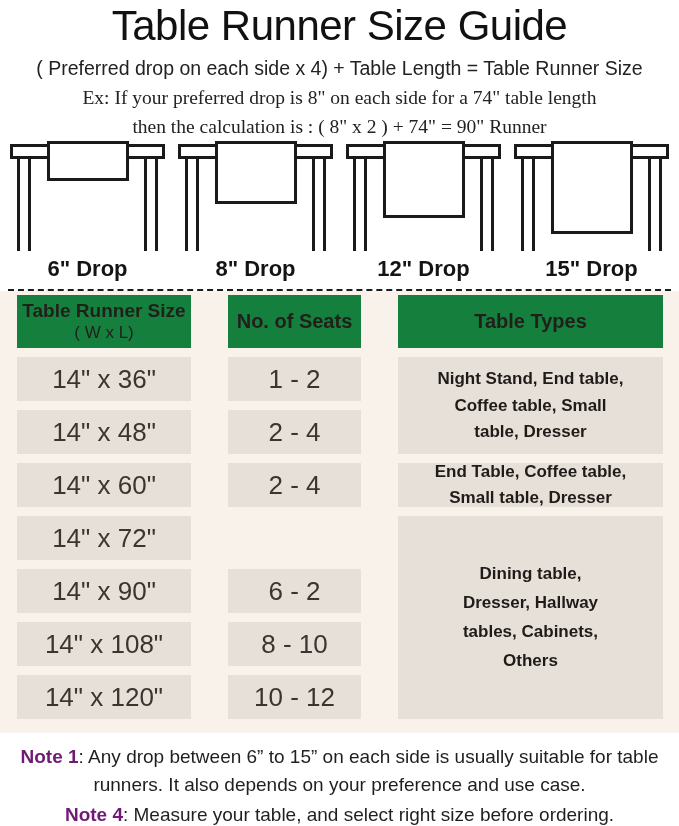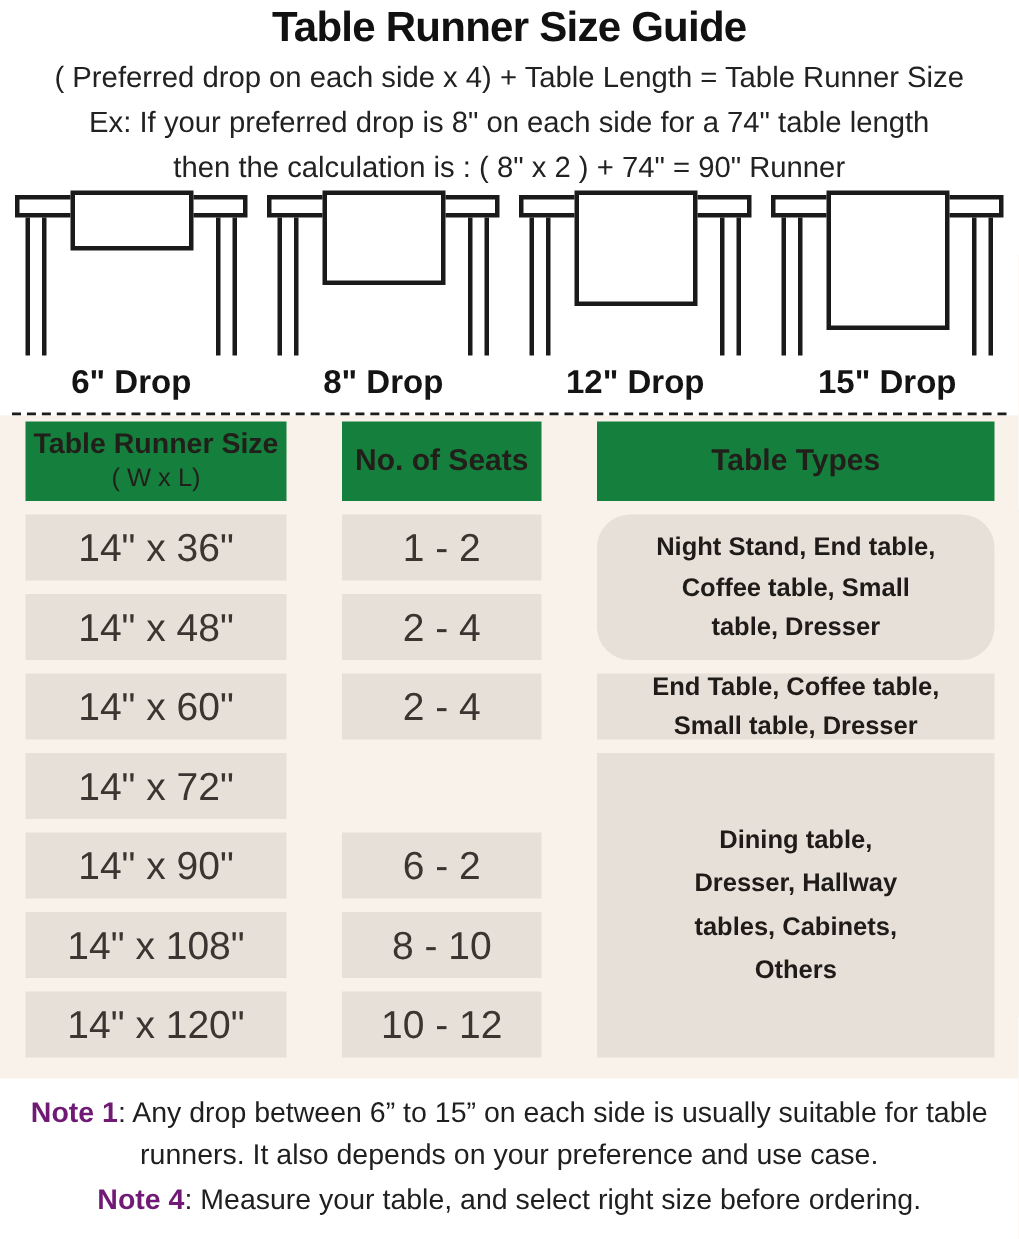--- a/index.html
+++ b/index.html
@@ -8,39 +8,40 @@
     width: 679px; height: 826px; overflow: hidden;
     font-family: "Liberation Sans", sans-serif;
     color: #1d1d1d;
   }
   .page { width: 679px; height: 826px; background: #ffffff; }
 
   
   h1.title {
     padding-top: 2px;
     text-align: center;
-    font-size: 28px;
-    font-weight: 700;
+    font-size: 42px;
+    font-weight: 400;
     letter-spacing: -0.5px;
     color: #111111;
     line-height: 1.15;
   }
   p.formula {
     margin-top: 7px;
     text-align: center;
     font-size: 19.5px;
     color: #222222;
     white-space: nowrap;
   }
   p.example {
     margin-top: 7px;
     text-align: center;
     font-size: 19.5px;
     color: #222222;
     white-space: nowrap;
+    font-family: Liberation Serif, serif;
   }
 
   
   .illus-row {
     margin-top: 3px;
     padding: 0 10px;
     display: flex;
     justify-content: space-between;
   }
   .illus-fig { width: 155px; }
@@ -104,21 +105,21 @@
   .size-val, .seats-val { font-size: 26px; font-weight: 400; color: #3a3530; }
   .type-val {
     font-size: 17px; font-weight: 700; color: #1e1b18;
     line-height: 1.55; white-space: pre-line;
   }
   .type-c .type-val { line-height: 1.7; }
   .gc1 { grid-column: 1; } .gc2 { grid-column: 2; } .gc3 { grid-column: 3; }
   .gr1 { grid-row: 1; } .gr2 { grid-row: 2; } .gr3 { grid-row: 3; }
   .gr4 { grid-row: 4; } .gr5 { grid-row: 5; } .gr6 { grid-row: 6; }
   .gr7 { grid-row: 7; } .gr8 { grid-row: 8; }
-  .type-a { grid-column: 3; grid-row: 2 / 4; border-radius: 22px; }
+  .type-a { grid-column: 3; grid-row: 2 / 4; }
   .type-b { grid-column: 3; grid-row: 4 / 5; }
   .type-c { grid-column: 3; grid-row: 5 / 9; }
 
   
   .notes {
     padding: 10px 12px 0 12px;
     text-align: center;
     font-size: 19px;
     color: #1f1f1f;
     line-height: 1.45;

